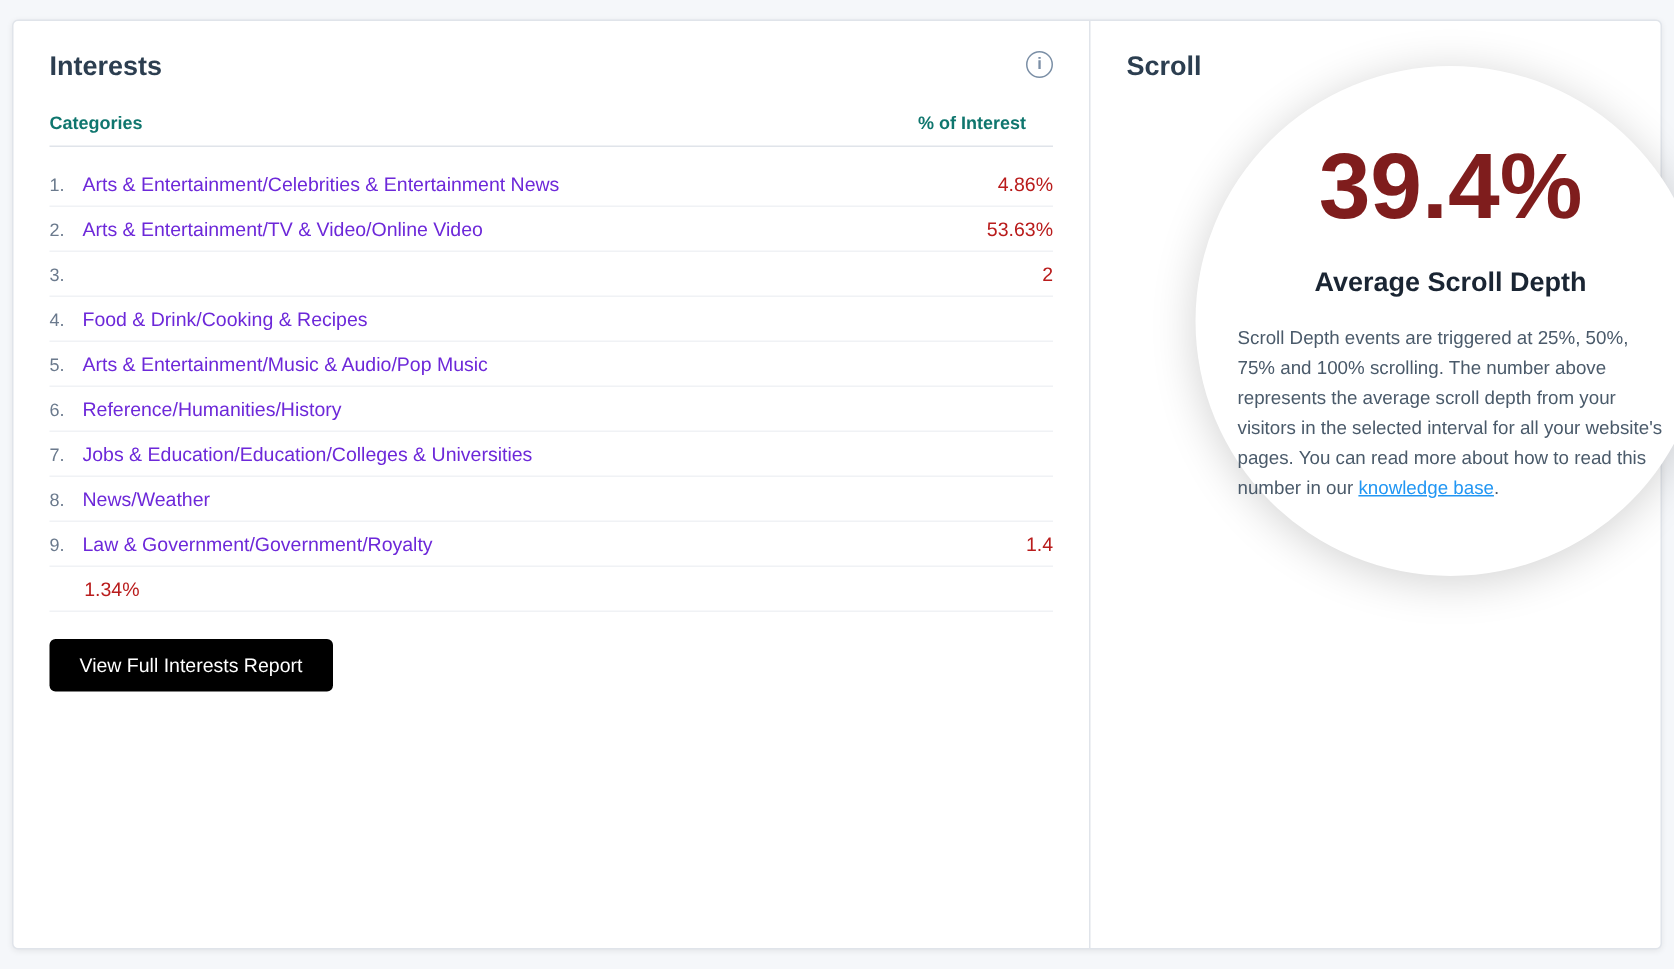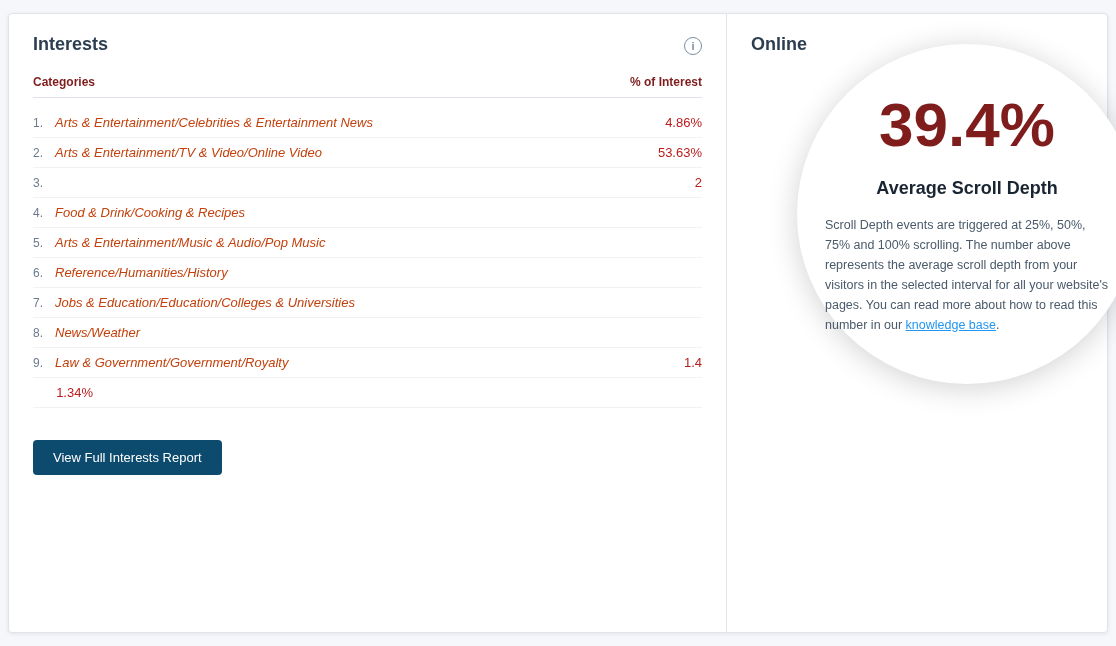--- a/index.html
+++ b/index.html
@@ -30,47 +30,47 @@
       padding: 20px 24px 20px 24px;
       border-right: 1px solid #e0e4ea;
       position: relative;
     }
     .panel-title {
       font-size: 18px;
       font-weight: 700;
       color: #2c3e50;
       margin-bottom: 20px;
       display: flex;
-      align-items: flex-end;
+      align-items: flex-start;
       justify-content: space-between;
     }
     .info-icon {
       width: 18px;
       height: 18px;
       border-radius: 50%;
       border: 1.5px solid #7b8fa6;
       color: #7b8fa6;
       font-size: 11px;
       display: flex;
       align-items: center;
       justify-content: center;
       cursor: pointer;
     }
     .table-header {
       display: flex;
       justify-content: space-between;
       font-size: 12px;
       font-weight: 700;
-      color: #7f1d1d;
+      color: #0f766e;
       border-bottom: 1px solid #e0e4ea;
       padding-bottom: 8px;
       margin-bottom: 10px;
     }
     .table-header .col-category { flex: 1; }
-    .table-header .col-percent { text-align: right; min-width: 90px; }
+    .table-header .col-percent { min-width: 90px; }
 
     .interest-row {
       display: flex;
       align-items: center;
       justify-content: space-between;
       padding: 7px 0;
       font-size: 13px;
       color: #3a4a5c;
       border-bottom: 1px solid #f0f2f5;
     }
@@ -79,33 +79,32 @@
       align-items: center;
       flex: 1;
     }
     .interest-row .row-num {
       min-width: 22px;
       color: #6b7a8d;
       font-size: 12px;
     }
     .interest-row .row-name {
       font-size: 13px;
-      color: #c2410c;
-      font-style: italic;
+      color: #6d28d9;
     }
     .interest-row .row-pct {
       text-align: right;
       min-width: 60px;
       font-size: 13px;
       color: #b91c1c;
     }
 
     .btn-view-report {
-      margin-top: 32px;
-      background: #0c4a6e;
+      margin-top: 18px;
+      background: #000000;
       color: #fff;
       border: none;
       border-radius: 4px;
       padding: 10px 20px;
       font-size: 13px;
       cursor: pointer;
       font-weight: 500;
     }
 
     
@@ -249,21 +248,21 @@
     </div>
         <div class="interest-row">
       <span class="row-pct">1.34%</span>
     </div>
       </div>
 
     <button class="btn-view-report">View Full Interests Report</button>
   </div>
 
   <div class="scroll-panel">
-    <div class="scroll-panel-title">Online</div>
+    <div class="scroll-panel-title">Scroll</div>
 
     <div class="circle-overlay">
       <div class="circle-big-percent">39.4%</div>
       <div class="circle-label">Average Scroll Depth</div>
       <div class="circle-description">
         <span>Scroll Depth events are triggered at 25%, 50%, 75% and 100% scrolling. The number above represents the average scroll depth from your visitors in the selected interval for all your website's pages. You can read more about how to read this number in our </span><a href="#">knowledge base</a><span>.</span>
       </div>
     </div>
   </div>
 </div>

